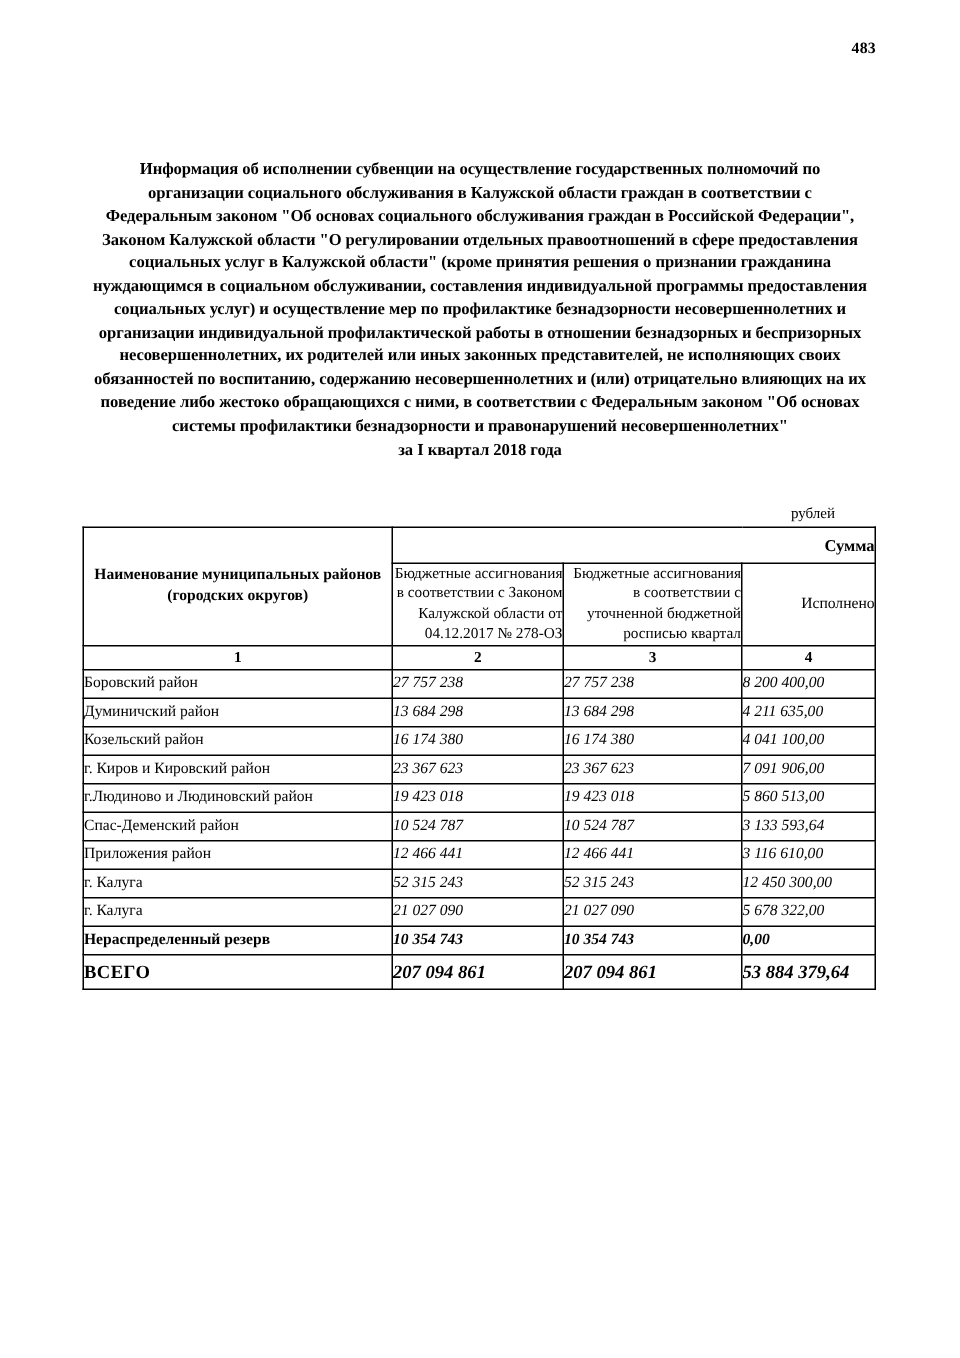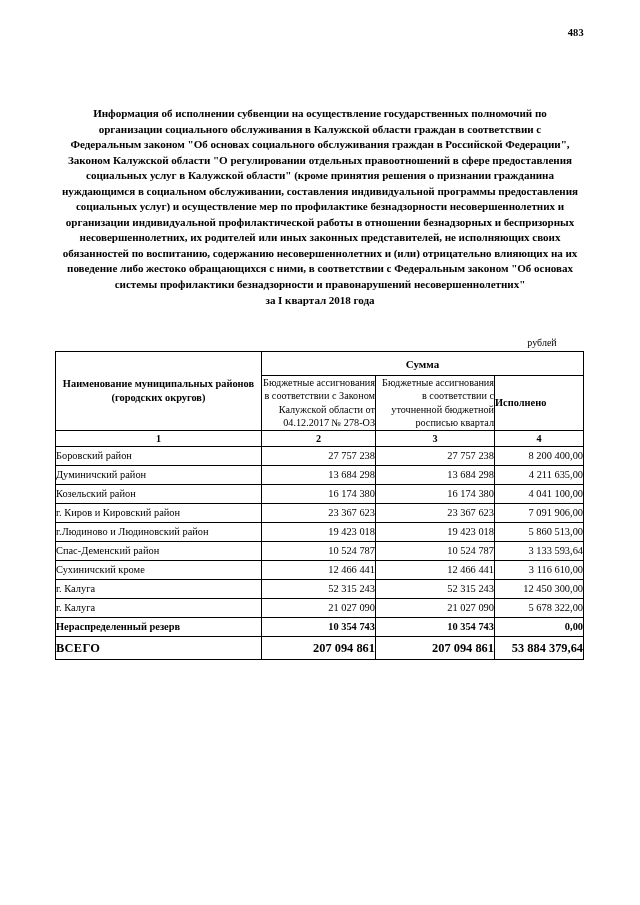--- a/index.html
+++ b/index.html
@@ -92,43 +92,43 @@
     padding: 0;
     vertical-align: middle;
   }
 
   col.c1 { width: 206px; }
   col.c2 { width: 114px; }
   col.c3 { width: 119px; }
   col.c4 { width: 89px; }
 
   .th-sum {
-    text-align: center;
+    text-align: right;
     font-weight: 700;
     font-size: 11px;
     height: 23px;
   }
   .th-name {
     text-align: center;
     font-weight: 700;
     font-size: 10.4px;
     line-height: 14px;
     padding: 4px 14px;
     font-family: Liberation Serif, serif;
   }
   .th-col {
     text-align: right;
     font-weight: 400;
     font-size: 10.2px;
     line-height: 13.4px;
     padding: 5px 4px;
   }
   .th-done {
-    text-align: left;
-    font-weight: 700;
+    text-align: right;
+    font-weight: 400;
     font-size: 10.4px;
     padding: 4px;
   }
 
   tr.numrow td {
     text-align: center;
     font-weight: 700;
     font-size: 10.2px;
     height: 15px;
     line-height: 15px;
@@ -138,23 +138,23 @@
     height: 18px;
     line-height: 18px;
     font-size: 10.4px;
   }
   td.cell-name {
     text-align: left;
     padding-left: 4px;
     white-space: nowrap;
   }
   td.cell-num {
-    text-align: right;
     padding-right: 5px;
     white-space: nowrap;
+    font-style: italic;
   }
   tr.bold-row td {
     font-weight: 700;
   }
   tr.total-row td {
     font-weight: 700;
     font-size: 12.4px;
     height: 22px;
     line-height: 22px;
     border-top-width: 1px;
@@ -234,21 +234,21 @@
             <td class="cell-num">19 423 018</td>
             <td class="cell-num">5 860 513,00</td>
           </tr>
           <tr class="datarow">
             <td class="cell-name">Спас-Деменский район</td>
             <td class="cell-num">10 524 787</td>
             <td class="cell-num">10 524 787</td>
             <td class="cell-num">3 133 593,64</td>
           </tr>
           <tr class="datarow">
-            <td class="cell-name">Сухиничский кроме</td>
+            <td class="cell-name">Приложения район</td>
             <td class="cell-num">12 466 441</td>
             <td class="cell-num">12 466 441</td>
             <td class="cell-num">3 116 610,00</td>
           </tr>
           <tr class="datarow">
             <td class="cell-name">г. Калуга</td>
             <td class="cell-num">52 315 243</td>
             <td class="cell-num">52 315 243</td>
             <td class="cell-num">12 450 300,00</td>
           </tr>

